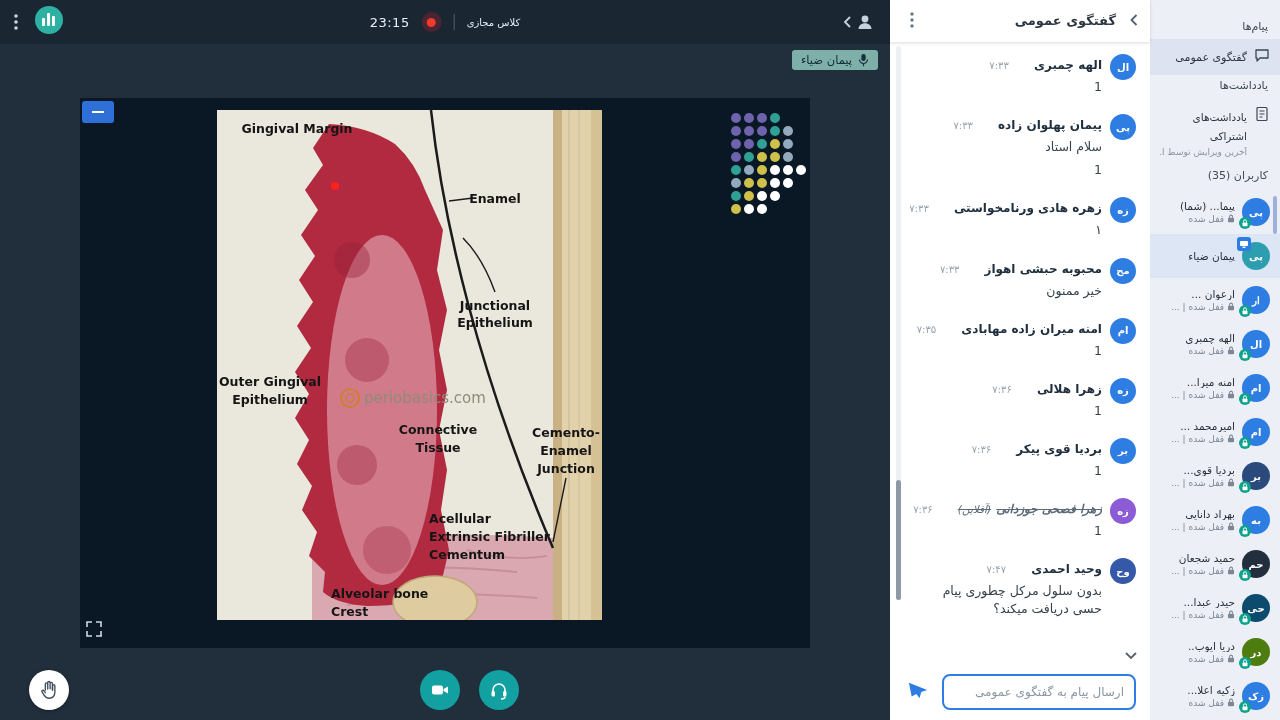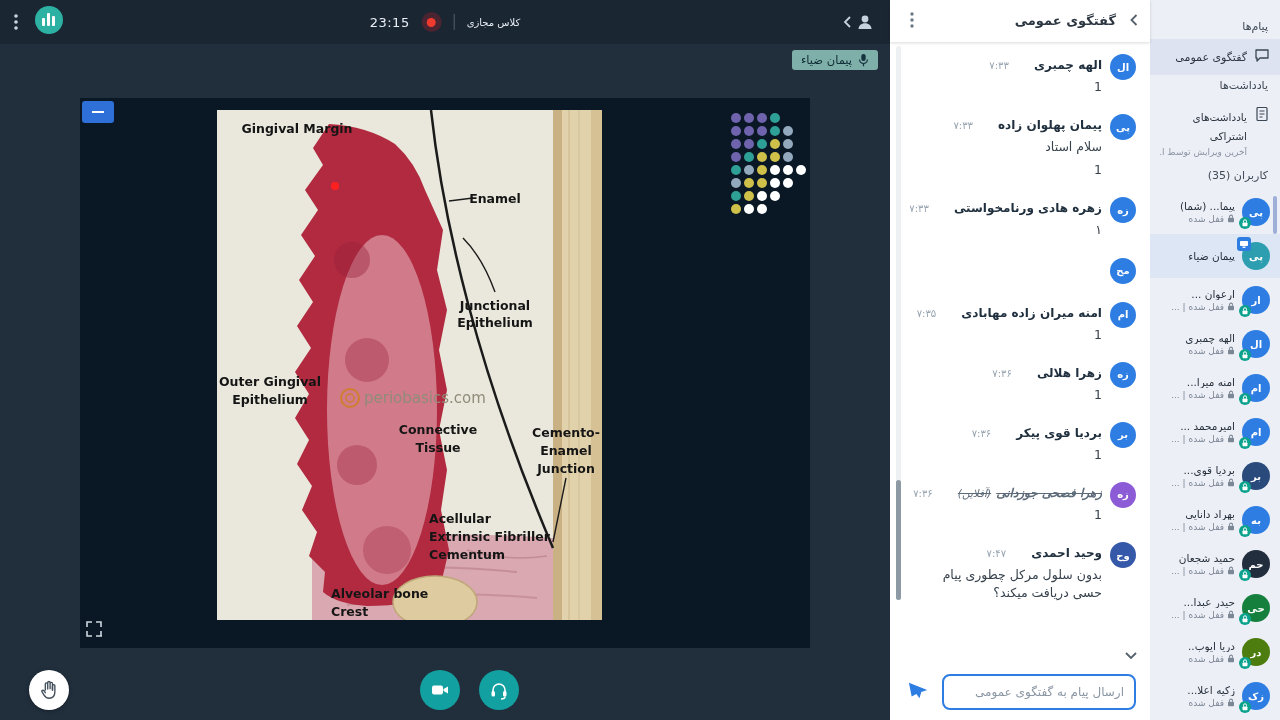--- a/index.html
+++ b/index.html
@@ -324,20 +324,30 @@
           <div class="msg-lines">
               <div class="msg-line">۱</div>
             </div>
         </div>
       </div>
 
       <div class="msg">
         <div class="msg-avatar" style="background: rgb(45, 125, 226);">
             <span>مح</span>
           </div>
+        <div class="msg-body">
+          <div class="msg-head">
+            <span class="msg-name">محبوبه حبشی اهواز</span>
+            <span class="msg-suffix"></span>
+            <span class="msg-time">۷:۳۳</span>
+          </div>
+          <div class="msg-lines">
+              <div class="msg-line">خیر ممنون</div>
+            </div>
+        </div>
       </div>
 
       <div class="msg">
         <div class="msg-avatar" style="background: rgb(45, 125, 226);">
             <span>ام</span>
           </div>
         <div class="msg-body">
           <div class="msg-head">
             <span class="msg-name">امنه میران زاده مهابادی</span>
             <span class="msg-suffix"></span>
@@ -502,21 +512,21 @@
               </svg>
           </span>
         </div>
         <div class="u-info">
           <div class="u-name">پیمان ضیاء</div>
 
         </div>
       </div>
 
       <div class="user">
-        <div class="u-avatar" style="background: rgb(45, 125, 226);">
+        <div class="u-avatar" style="background: rgb(45, 125, 226); font-family: Liberation Serif, serif;">
           <span>ار</span>
           <span class="u-lock-badge">
             <svg width="12" height="12">
                 <circle cx="6" cy="6" r="6" fill="#0da28e"></circle>
                 <rect x="3.5" y="5.5" width="5" height="3.8" rx="0.8" fill="#fff"></rect>
                 <path d="M4.5 5.5V4.3a1.5 1.5 0 0 1 3 0v1.2" stroke="#fff" stroke-width="1" fill="none"></path>
               </svg>
           </span>
 
         </div>
@@ -684,21 +694,21 @@
                   <rect x="1" y="5" width="8" height="6" rx="1" fill="#7c8795"></rect>
                   <path d="M3 5V3.5a2 2 0 0 1 4 0V5" stroke="#7c8795" stroke-width="1.4" fill="none"></path>
                 </svg>
             </span>
             <span>قفل شده | ...</span>
           </div>
         </div>
       </div>
 
       <div class="user">
-        <div class="u-avatar" style="background: #15803d;">
+        <div class="u-avatar" style="background: #0c4a6e;">
           <span>حی</span>
           <span class="u-lock-badge">
             <svg width="12" height="12">
                 <circle cx="6" cy="6" r="6" fill="#0da28e"></circle>
                 <rect x="3.5" y="5.5" width="5" height="3.8" rx="0.8" fill="#fff"></rect>
                 <path d="M4.5 5.5V4.3a1.5 1.5 0 0 1 3 0v1.2" stroke="#fff" stroke-width="1" fill="none"></path>
               </svg>
           </span>
 
         </div>

